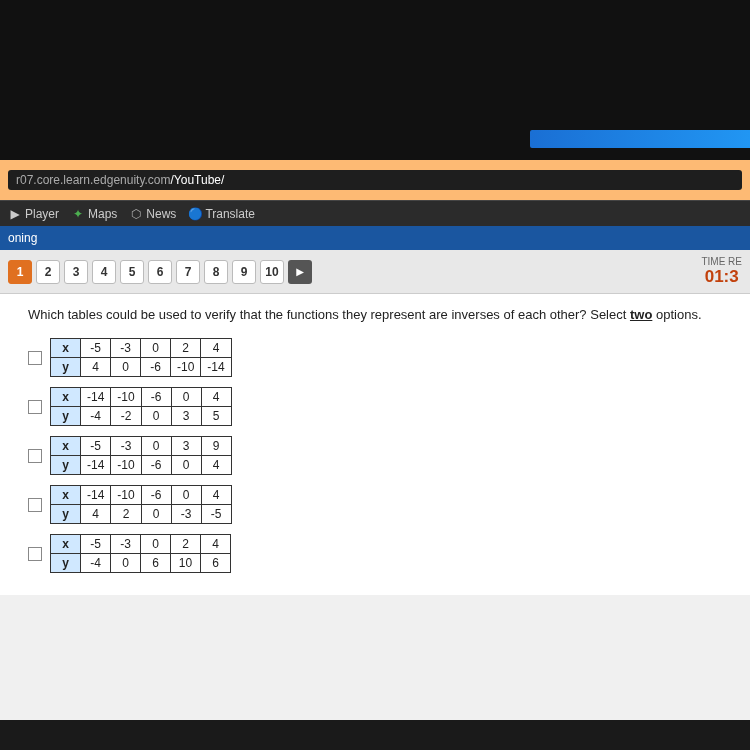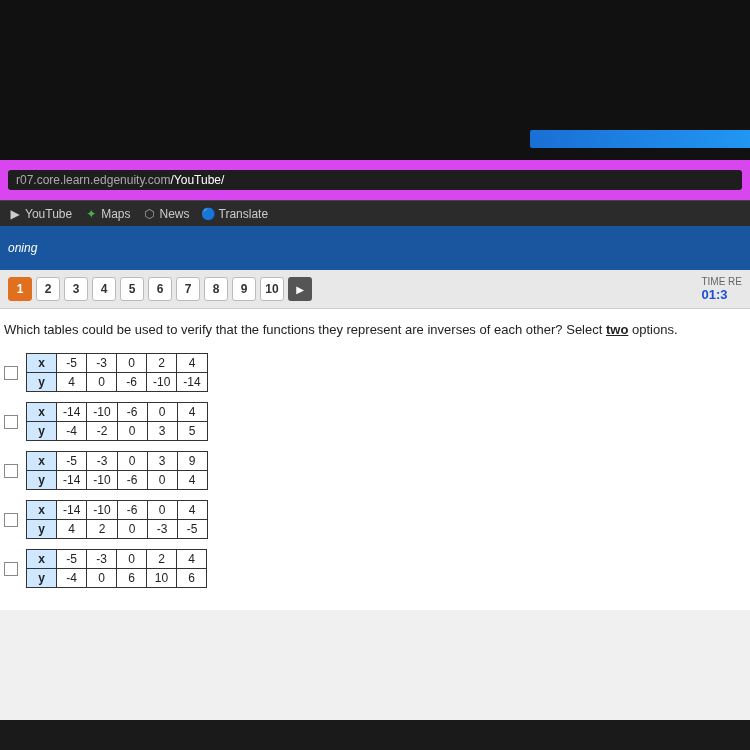--- a/index.html
+++ b/index.html
@@ -27,21 +27,21 @@
       right: 0;
       width: 220px;
       height: 18px;
       background: linear-gradient(to right, #1a6fd4, #2196F3);
       border-radius: 2px 0 0 2px;
     }
 
     
     .browser-chrome {
       width: 100%;
-      background: #d946ef;
+      background: #fdba74;
       padding: 20px 8px;
       display: flex;
       align-items: center;
       height: 28px;
     }
 
     .address-bar {
       background: #1e1e1e;
       border-radius: 3px;
       padding: 2px 8px;
@@ -78,24 +78,23 @@
       height: 14px;
       display: inline-flex;
       align-items: center;
       justify-content: center;
     }
 
     
     .tab-bar {
       background: #1a56a0;
       padding: 4px 8px;
-      height: 44px;
-      display: flex;
-      align-items: center;
-      font-style: italic;
+      height: 24px;
+      display: flex;
+      align-items: center;
     }
 
     .tab-label {
       color: #fff;
       font-size: 12px;
     }
 
     
     .main-content {
       background: #f0f0f0;
@@ -145,39 +144,39 @@
       justify-content: center;
       color: #fff;
       font-size: 10px;
       cursor: pointer;
     }
 
     .time-display {
       margin-left: auto;
       font-size: 11px;
       color: #333;
-      text-align: left;
+      text-align: center;
     }
 
     .time-label {
       font-size: 10px;
       color: #666;
     }
 
     .time-value {
-      font-size: 13px;
+      font-size: 17px;
       font-weight: bold;
-      color: #1d4ed8;
+      color: #c2410c;
     }
 
     
     .question-content {
       background: #fff;
       margin: 0;
-      padding: 12px 4px;
+      padding: 12px 28px;
     }
 
     .question-text {
       font-size: 13px;
       color: #222;
       margin-bottom: 14px;
       line-height: 1.4;
     }
 
     .question-text strong {
@@ -245,21 +244,21 @@
 <div class="browser-chrome">
   <div class="address-bar">
     <span style="color:#aaa;">r07.core.learn.edgenuity.com</span>
       <span style="color:#fff;">/YouTube/</span>
   </div>
 </div>
 
 <div class="bookmarks-bar">
   <div class="bookmark-item">
     <span class="bookmark-icon">▶</span>
-    <span>YouTube</span>
+    <span>Player</span>
   </div>
   <div class="bookmark-item">
     <span class="bookmark-icon" style="color:#4CAF50;">✦</span>
     <span>Maps</span>
   </div>
   <div class="bookmark-item">
     <span class="bookmark-icon" style="color:#aaa;">⬡</span>
     <span>News</span>
   </div>
   <div class="bookmark-item">

